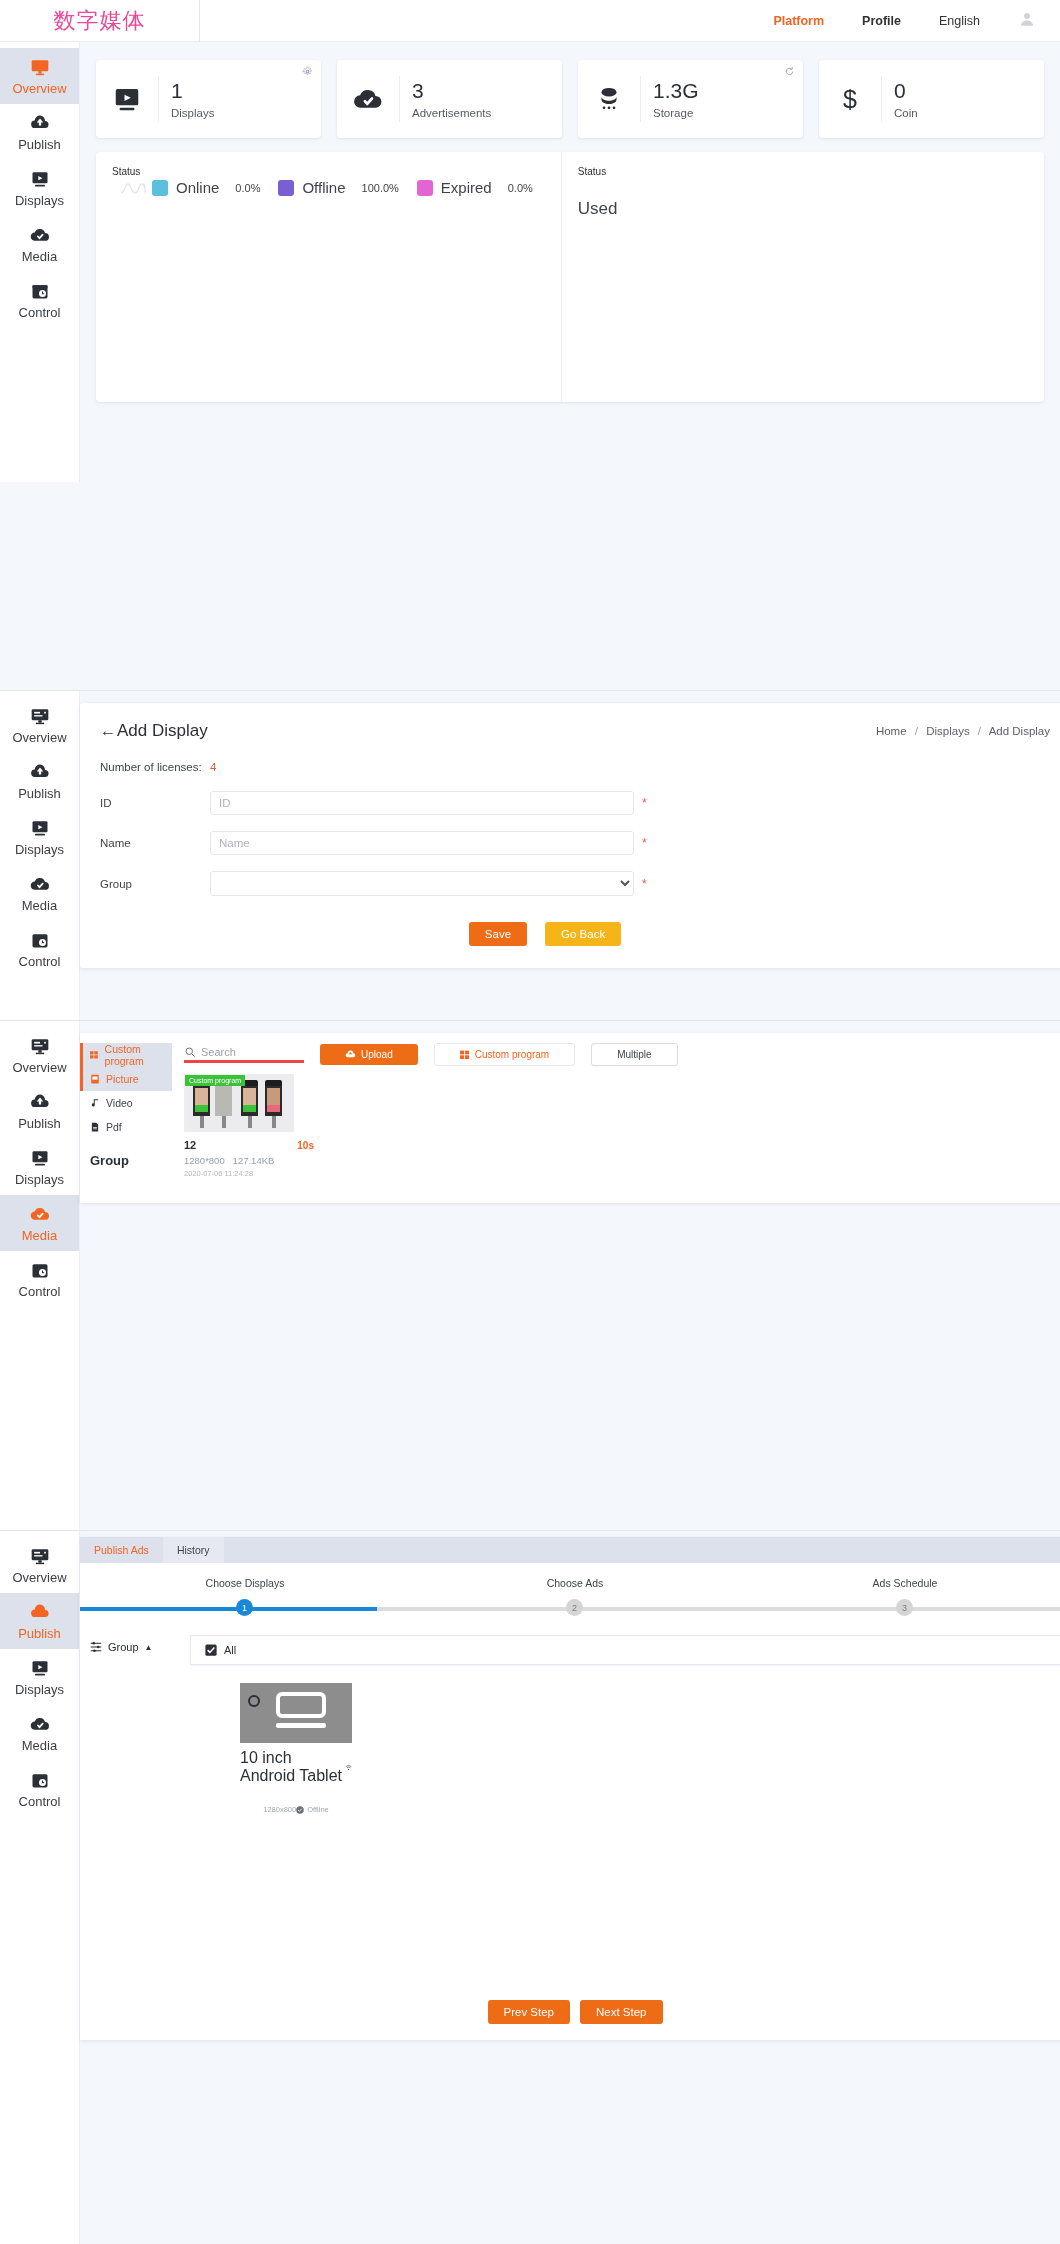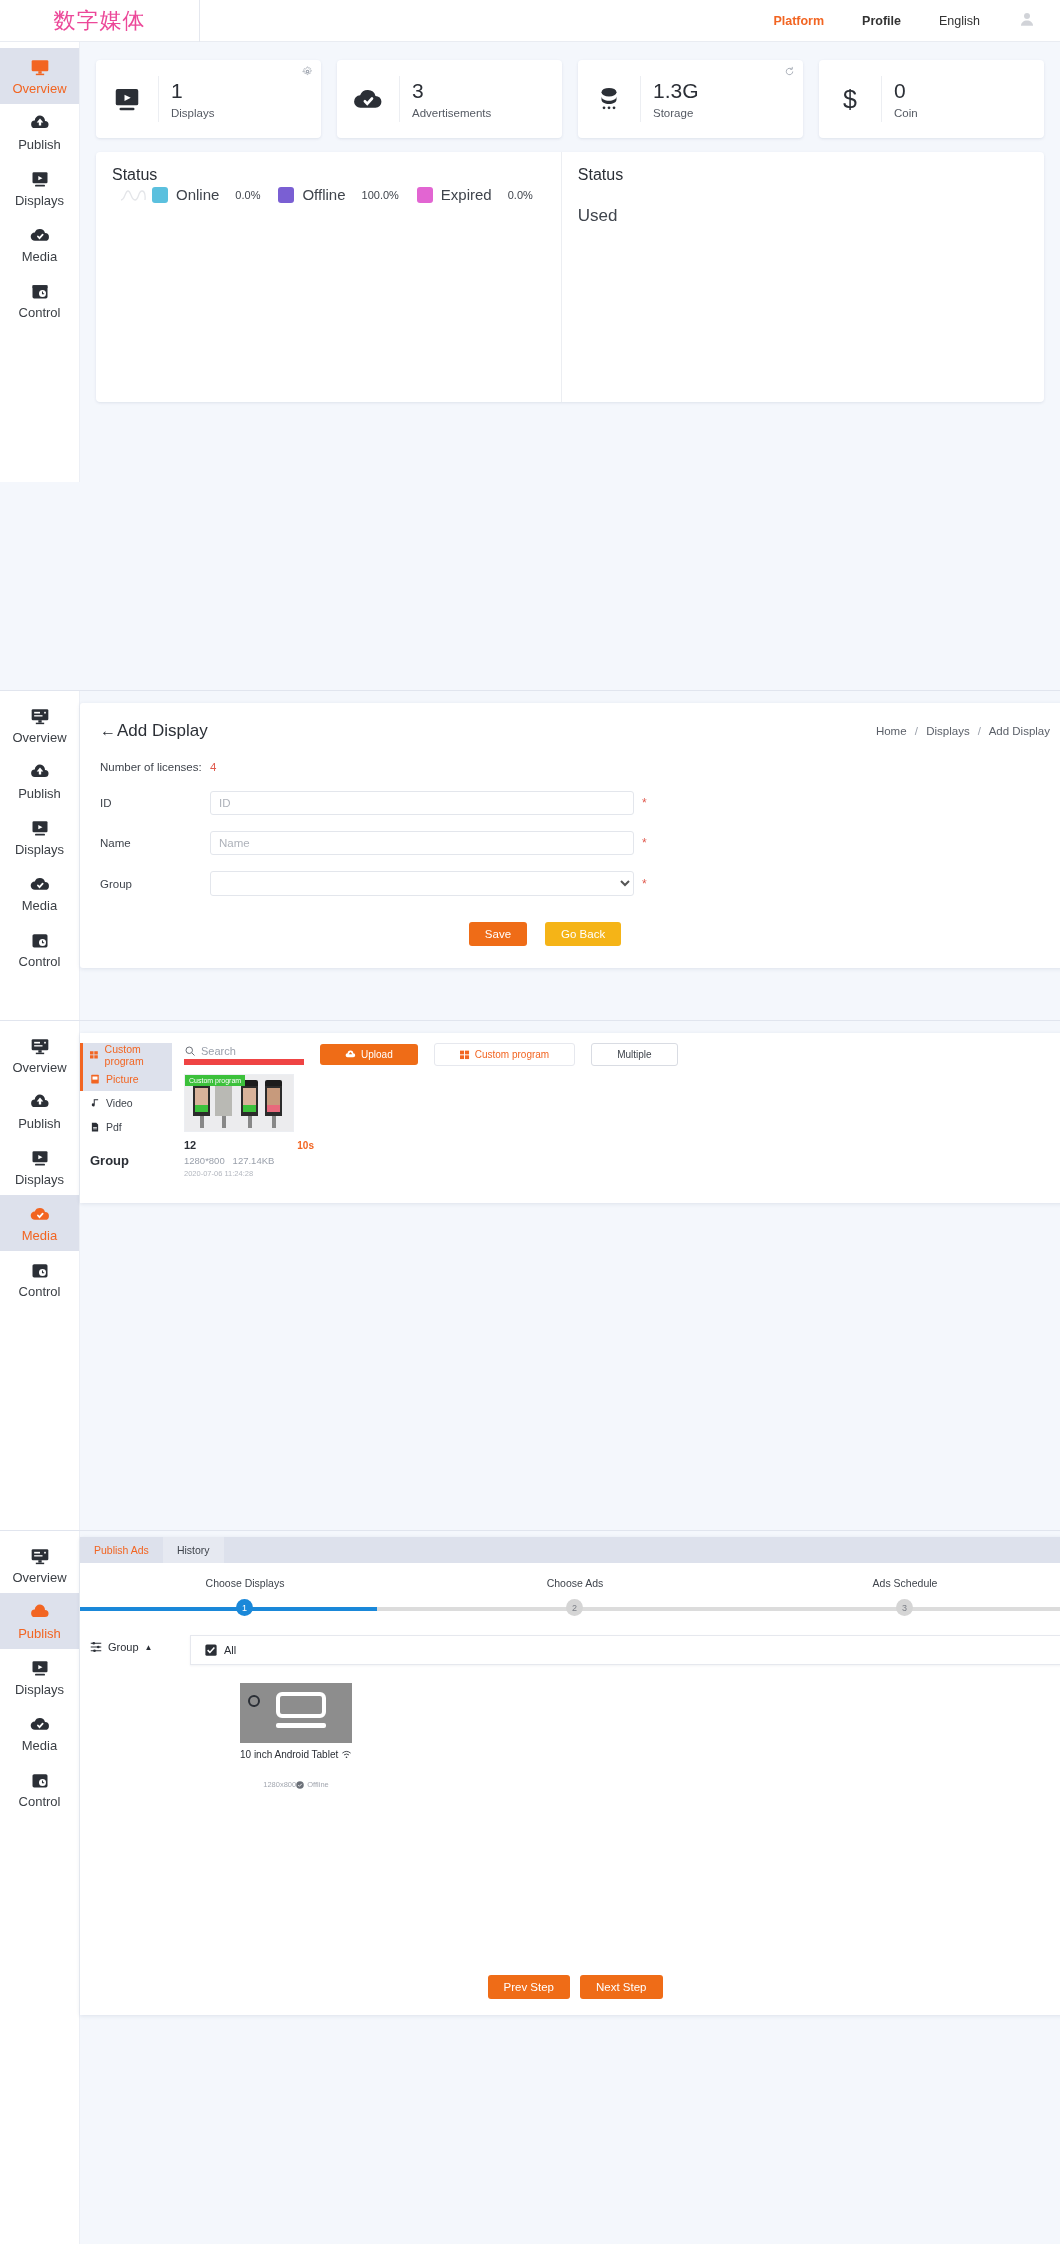--- a/index.html
+++ b/index.html
@@ -62,21 +62,21 @@
   .stat-div { width: 1px; height: 46px; background: #eceef2; margin: 0 12px; }
   .stat-texts { display: flex; flex-direction: column; justify-content: center; }
   .stat-num { font-size: 21px; color: #2b2f36; line-height: 1.15; font-weight: 400; }
   .stat-lbl { font-size: 11.5px; color: #555a63; margin-top: 4px; }
   .stat-corner { position: absolute; right: 8px; top: 6px; color: #9aa0ab; font-size: 11px; }
 
   .panels { display: flex; margin-top: 14px; background: #fff; border-radius: 4px;
             box-shadow: 0 1px 3px rgba(30,50,90,.10); min-height: 250px; }
   .panel-left { flex: 0 0 340px; padding: 14px 16px 10px 16px; border-right: 1px solid #eceef2; position: relative; }
   .panel-right { flex: 1; padding: 14px 16px; }
-  .panel-title { font-size: 16px; color: #2b2f36; }
+  .panel-title { font-size: 10px; color: #2b2f36; }
   .panel-sub { font-size: 17px; color: #3f444c; margin-top: 22px; }
 
   .pie-wrap { position: relative; height: 175px; }
   .pie {
     position: absolute; left: 82px; top: 12px; width: 152px; height: 152px;
     border-radius: 50%; background: #7a5fd3;
   }
   .leader { position: absolute; left: 222px; top: 128px; width: 44px; height: 1px;
             background: #c9ccd3; transform: rotate(-22deg); transform-origin: left center; }
   .pie-labels { position: absolute; left: 248px; top: 100px; }
@@ -118,21 +118,21 @@
   .media-card { background: #fff; box-shadow: 0 1px 4px rgba(30,50,90,.10); display: flex; min-height: 170px; }
   .media-tabs { width: 92px; flex: 0 0 92px; padding-top: 10px; }
   .mt {
     display: flex; align-items: center; gap: 6px; height: 24px; padding-left: 10px;
     font-size: 10.5px; color: #3f444c; cursor: pointer;
   }
   .mt.active { background: #dde1ec; color: #f26522; border-left: 3px solid #f26522; padding-left: 7px; }
   .mt .mic { width: 10px; height: 10px; }
   .media-main { flex: 1; padding: 10px 12px; }
   .media-tools { display: flex; align-items: center; gap: 8px; }
-  .search-box { display: flex; align-items: flex-end; gap: 5px; border-bottom: 6px solid #ef4444;
+  .search-box { display: flex; align-items: flex-end; gap: 5px; border-bottom: 3px solid #ef4444;
                 width: 120px; padding-bottom: 2px; }
   .search-box input { border: none; outline: none; font-size: 11px; color: #555; width: 96px;
                       font-family: "Liberation Sans", sans-serif; }
   .search-box input::placeholder { color: #9aa0ab; }
   .tool-btn { font-size: 10px; border-radius: 3px; padding: 5px 25px; display: flex;
               align-items: center; gap: 5px; cursor: pointer; margin-left: 8px; }
   .tb-upload { background: #ef6c17; color: #fff; }
   .tb-custom { background: #fff; color: #f26522; border: 1px solid #e6e8ee; }
   .tb-multi { background: #fff; color: #3f444c; border: 1px solid #d9dce3; }
   .thumb-wrap { margin-top: 8px; width: 110px; position: relative; }
@@ -181,21 +181,21 @@
              align-items: center; padding-left: 14px; gap: 7px; font-size: 11px; color: #2b2f36;
              box-shadow: 0 1px 2px rgba(30,50,90,.06); }
   .disp-card { margin: 18px 0 0 50px; width: 112px; }
   .disp-thumb { width: 112px; height: 60px; background: #8d8d8d; position: relative; }
   .disp-radio { position: absolute; left: 8px; top: 12px; width: 12px; height: 12px;
                 border: 2px solid #2b2f36; border-radius: 50%; }
   .mon { position: absolute; left: 36px; top: 9px; }
   .mon .sc { width: 50px; height: 26px; border: 4px solid #fff; border-radius: 6px; }
   .mon .st { width: 50px; height: 5px; background: #fff; margin-top: 5px; border-radius: 2px; }
   .dc-name { display: flex; align-items: center; justify-content: space-between; margin-top: 6px; }
-  .dc-n { font-size: 10px; color: #2b2f36; }
+  .dc-n { font-size: 16px; color: #2b2f36; }
   .dc-meta { display: flex; align-items: center; justify-content: center; margin-top: 20px; }
   .dc-res { font-size: 7.5px; color: #a3a7b0; }
   .dc-st { font-size: 7.5px; color: #a3a7b0; display: flex; align-items: center; gap: 3px; }
   .pub-btns { display: flex; justify-content: center; gap: 10px; padding: 26px 0 16px 0; }
 </style>
 </head>
 <body>
 
 <div class="shot" style="height:690px;">
 

